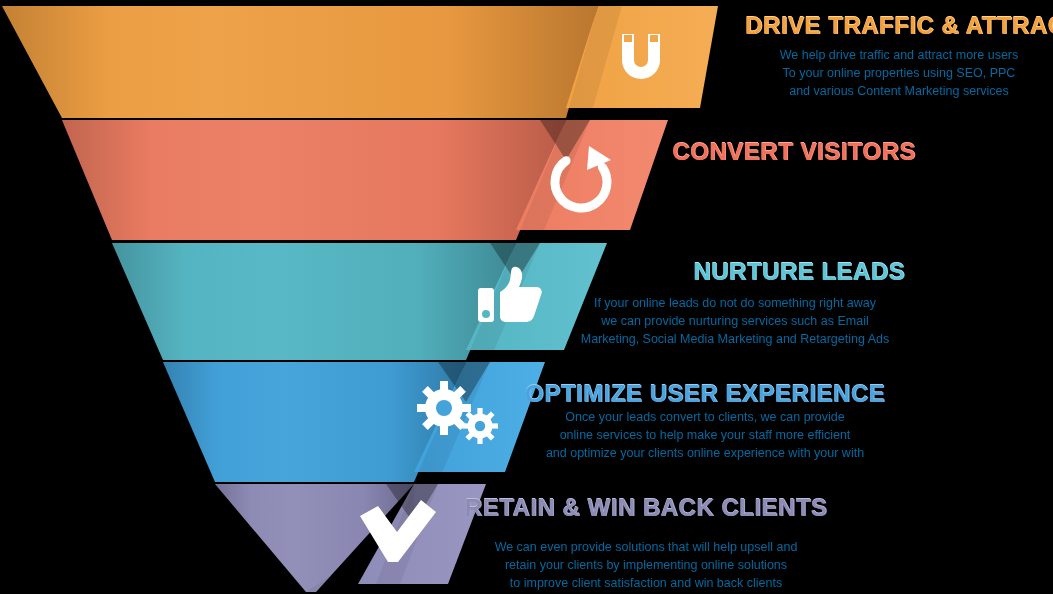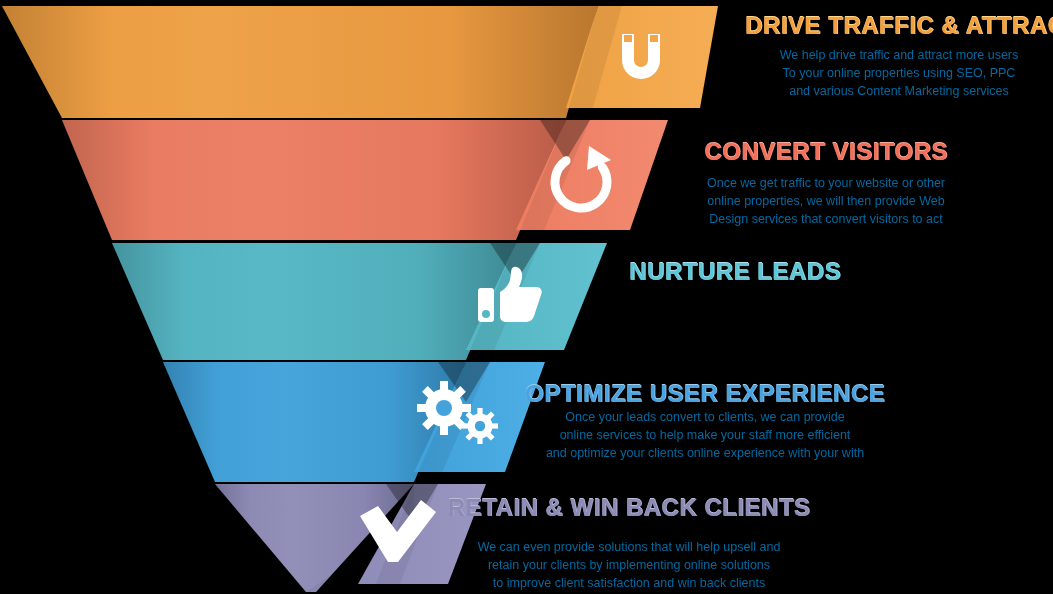--- a/index.html
+++ b/index.html
@@ -27,33 +27,33 @@
     text-align:center;
     white-space:nowrap;
   }
   .stage-desc div { white-space:nowrap; }
 
   
   #t1 { left:745px; top:12px; width:308px; }
   #t1 .stage-title { color:#F5A040; text-shadow:0 -1px 0 #FFD98A, 1px 0 0 #F7C873; }
   #t1 .stage-desc  { margin-top:6px; }
 
-  #t2 { left:676px; top:138px; width:300px; }
+  #t2 { left:644px; top:138px; width:300px; }
   #t2 .stage-title { color:#F1705A; text-shadow:0 -1px 0 #FBA896, 1px 0 0 #F59280; }
   #t2 .stage-desc  { margin-top:8px; }
 
   #t3 { left:565px; top:258px; width:340px; }
-  #t3 .stage-title { color:#5EC5D6; text-shadow:0 -1px 0 #A7E2EC, 1px 0 0 #86D4E2; }
+  #t3 .stage-title { color:#5EC5D6; text-shadow:0 -1px 0 #A7E2EC, 1px 0 0 #86D4E2;text-align:right; }
   #t3 .stage-desc  { margin-top:8px; }
 
   #t4 { left:505px; top:380px; width:400px; }
   #t4 .stage-title { color:#4AA3DF; text-shadow:0 -1px 0 #9CCDEE, 1px 0 0 #76B8E6; }
   #t4 .stage-desc  { }
 
-  #t5 { left:424px; top:494px; width:410px; }
+  #t5 { left:441px; top:494px; width:410px; }
   #t5 .stage-title { color:#8B8BB5; text-shadow:0 -1px 0 #BDBDD8, 1px 0 0 #A2A2C6; }
   #t5 .stage-desc  { margin-top:16px; }
 </style>
 </head>
 <body>
 
 <div id="stage">
 
   <svg id="funnel-svg" viewBox="0 0 1053 594">
     <defs>
@@ -226,29 +226,29 @@
     <div class="stage-title">DRIVE TRAFFIC &amp; ATTRACT</div>
     <div class="stage-desc">
       <div>We help drive traffic and attract more users</div>
       <div>To your online properties using SEO, PPC</div>
       <div>and various Content Marketing services</div>
     </div>
   </div>
 
   <div class="text-block" id="t2">
     <div class="stage-title">CONVERT VISITORS</div>
-    <div class="stage-desc">
-      <div>Once we get traffic to your website or other</div>
-      <div>online properties, we will then provide Web</div>
-      <div>Design services that convert visitors to act</div>
-    </div>
   </div>
 
   <div class="text-block" id="t3">
     <div class="stage-title">NURTURE LEADS</div>
+    <div class="stage-desc">
+      <div>If your online leads do not do something right away</div>
+      <div>we can provide nurturing services such as Email</div>
+      <div>Marketing, Social Media Marketing and Retargeting Ads</div>
+    </div>
   </div>
 
   <div class="text-block" id="t4">
     <div class="stage-title">OPTIMIZE USER EXPERIENCE</div>
     <div class="stage-desc">
       <div>Once your leads convert to clients, we can provide</div>
       <div>online services to help make your staff more efficient</div>
       <div>and optimize your clients online experience with your with</div>
     </div>
   </div>

